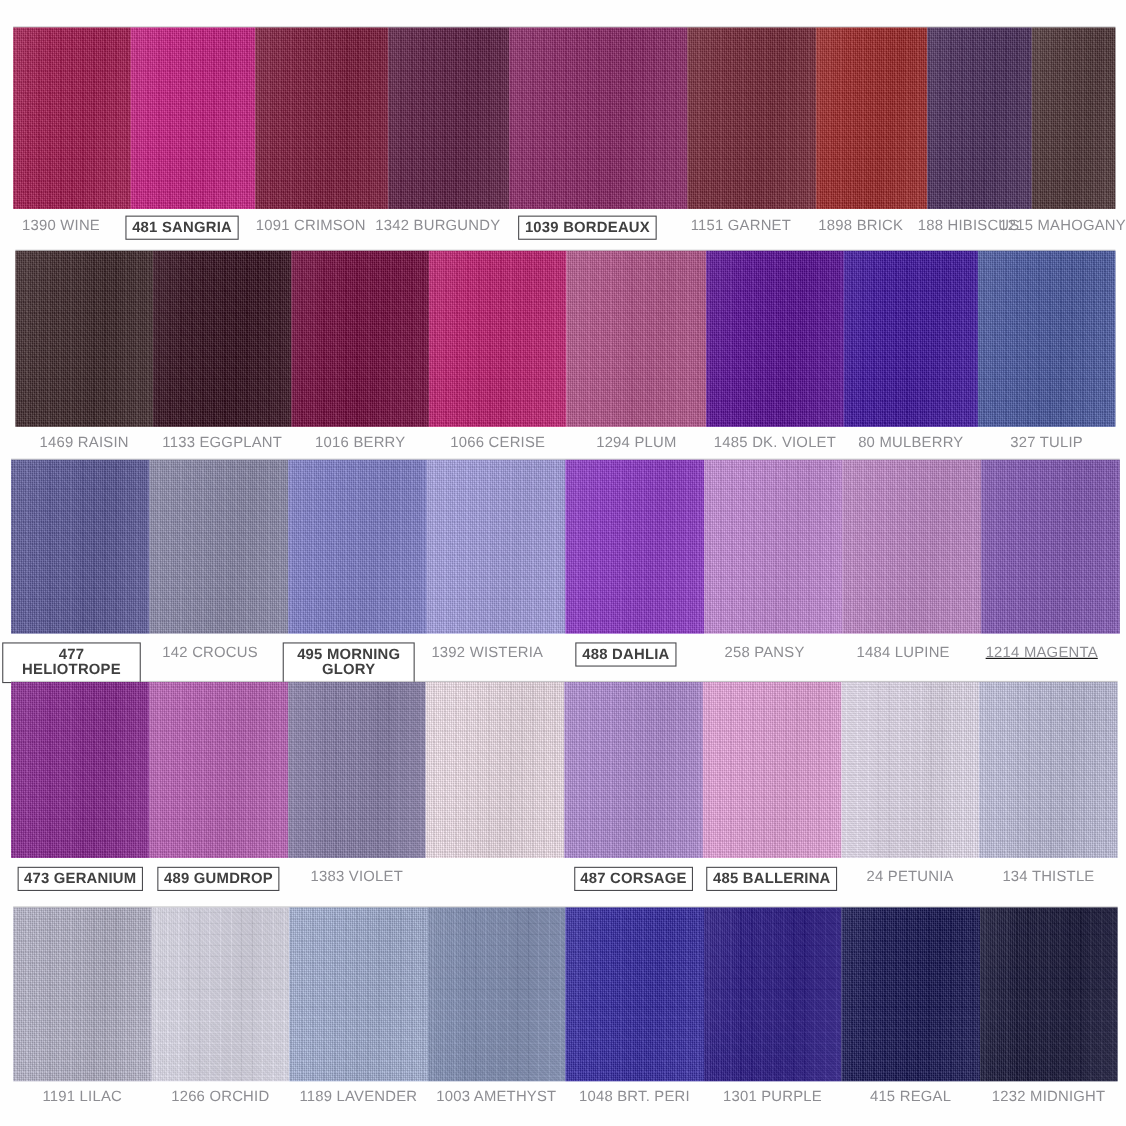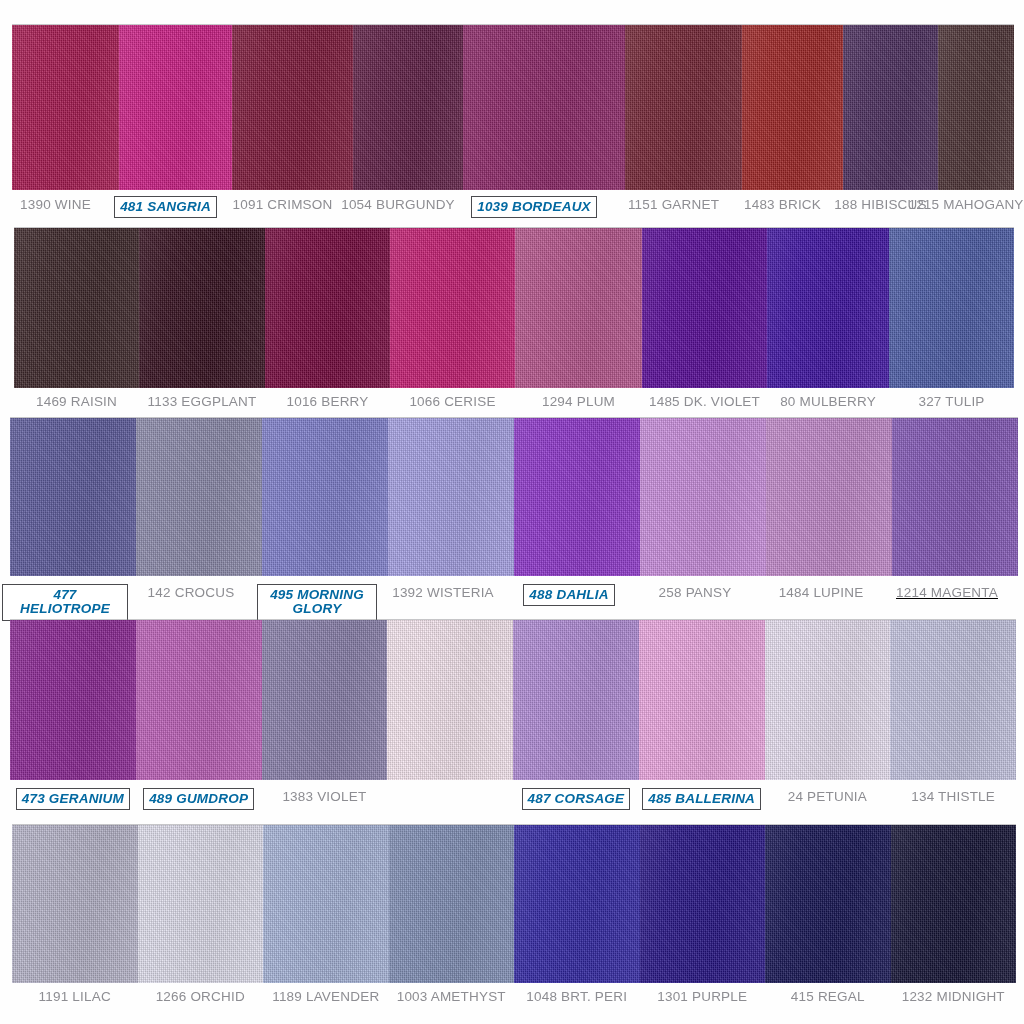--- a/index.html
+++ b/index.html
@@ -92,29 +92,28 @@
     font-size: 13.5px;
     letter-spacing: 0.2px;
     color: #8d8d92;
     white-space: nowrap;
     text-align: center;
     line-height: 14px;
     padding-top: 2px;
   }
 
   .label-text.boxed {
-    color: #0369a1;
+    color: #404040;
     font-weight: bold;
     border: 1.4px solid #4a4a4e;
     box-shadow: 0 0 0 1.2px #ffffff inset;
     background: #ffffff;
     padding: 2.5px 5px 3px 5px;
     white-space: normal;
     line-height: 14.5px;
-    font-style: italic;
   }
 
   .label-text.two-line {
     white-space: normal;
     max-width: 108px;
   }
 </style>
 </head>
 <body>
 
@@ -162,30 +161,30 @@
         <div class="label-cell" style="width: 107px;">
           <div class="label-text">1390 WINE</div>
         </div>
         <div class="label-cell" style="width: 113px;">
           <div class="label-text boxed">481 SANGRIA</div>
         </div>
         <div class="label-cell" style="width: 121px;">
           <div class="label-text">1091 CRIMSON</div>
         </div>
         <div class="label-cell" style="width: 110px;">
-          <div class="label-text">1054 BURGUNDY</div>
+          <div class="label-text">1342 BURGUNDY</div>
         </div>
         <div class="label-cell" style="width: 162px;">
           <div class="label-text boxed">1039 BORDEAUX</div>
         </div>
         <div class="label-cell" style="width: 117px;">
           <div class="label-text">1151 GARNET</div>
         </div>
         <div class="label-cell" style="width: 101px;">
-          <div class="label-text">1483 BRICK</div>
+          <div class="label-text">1898 BRICK</div>
         </div>
         <div class="label-cell" style="width: 95px;">
           <div class="label-text">188 HIBISCUS</div>
         </div>
         <div class="label-cell" style="width: 76px;">
           <div class="label-text">1215 MAHOGANY</div>
         </div>
       </div>
     </div>
     <div class="swatch-row">

